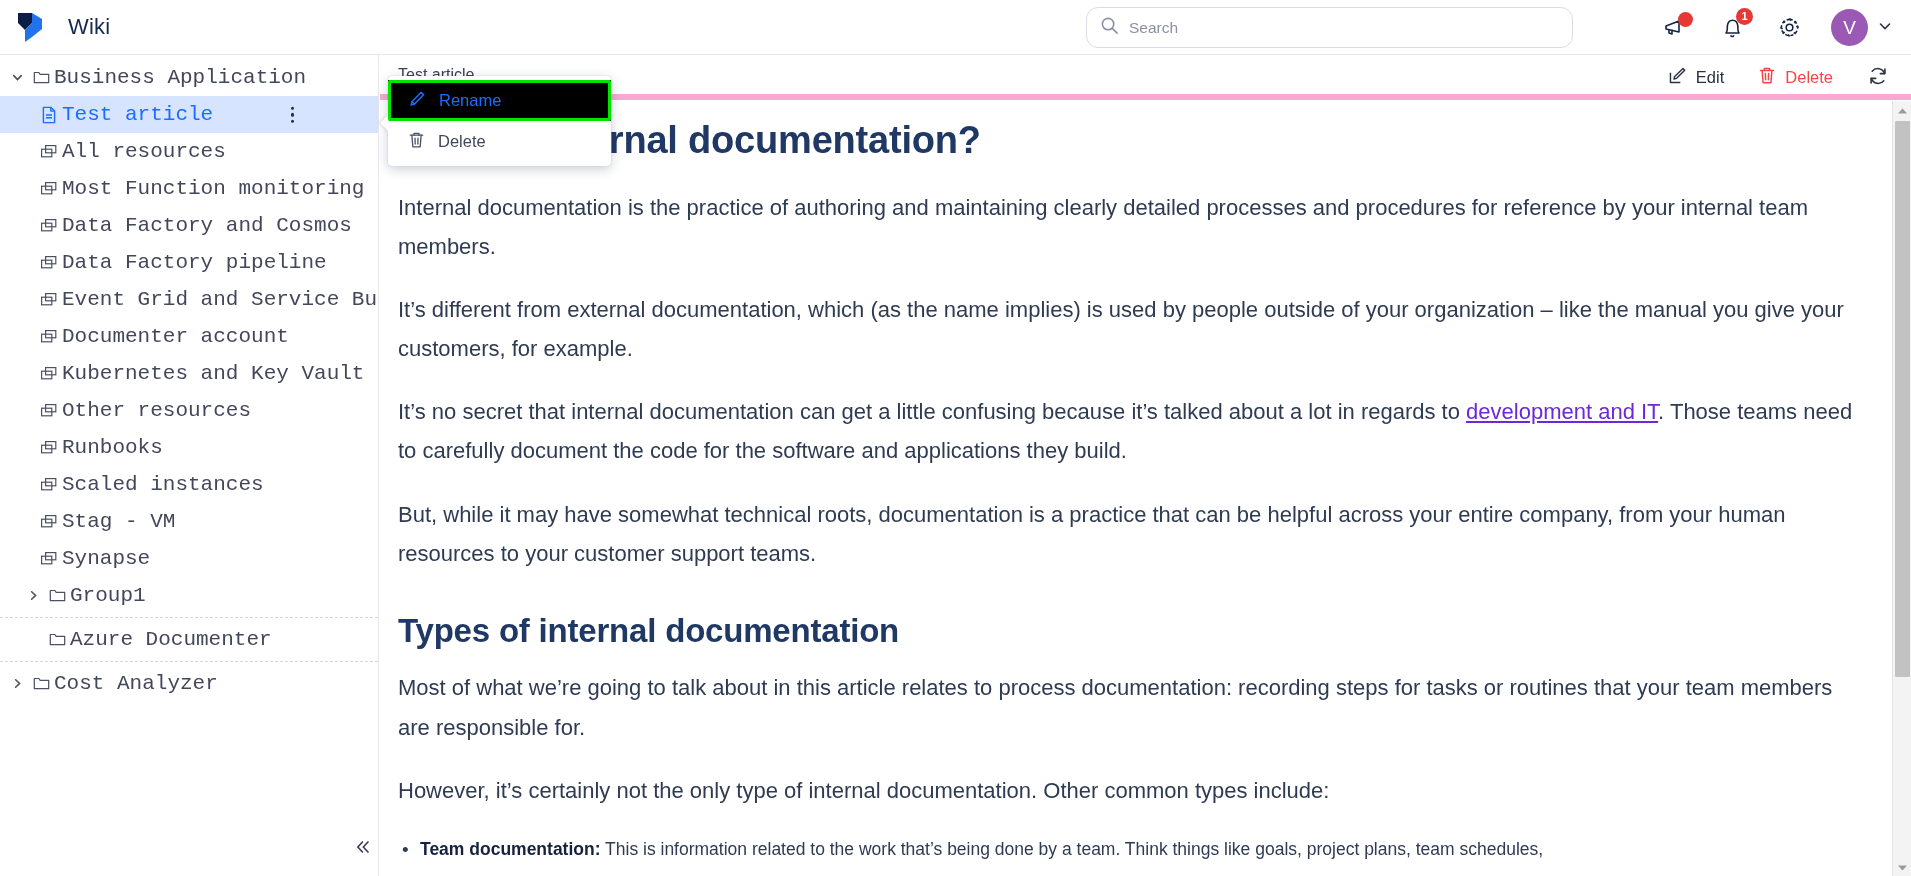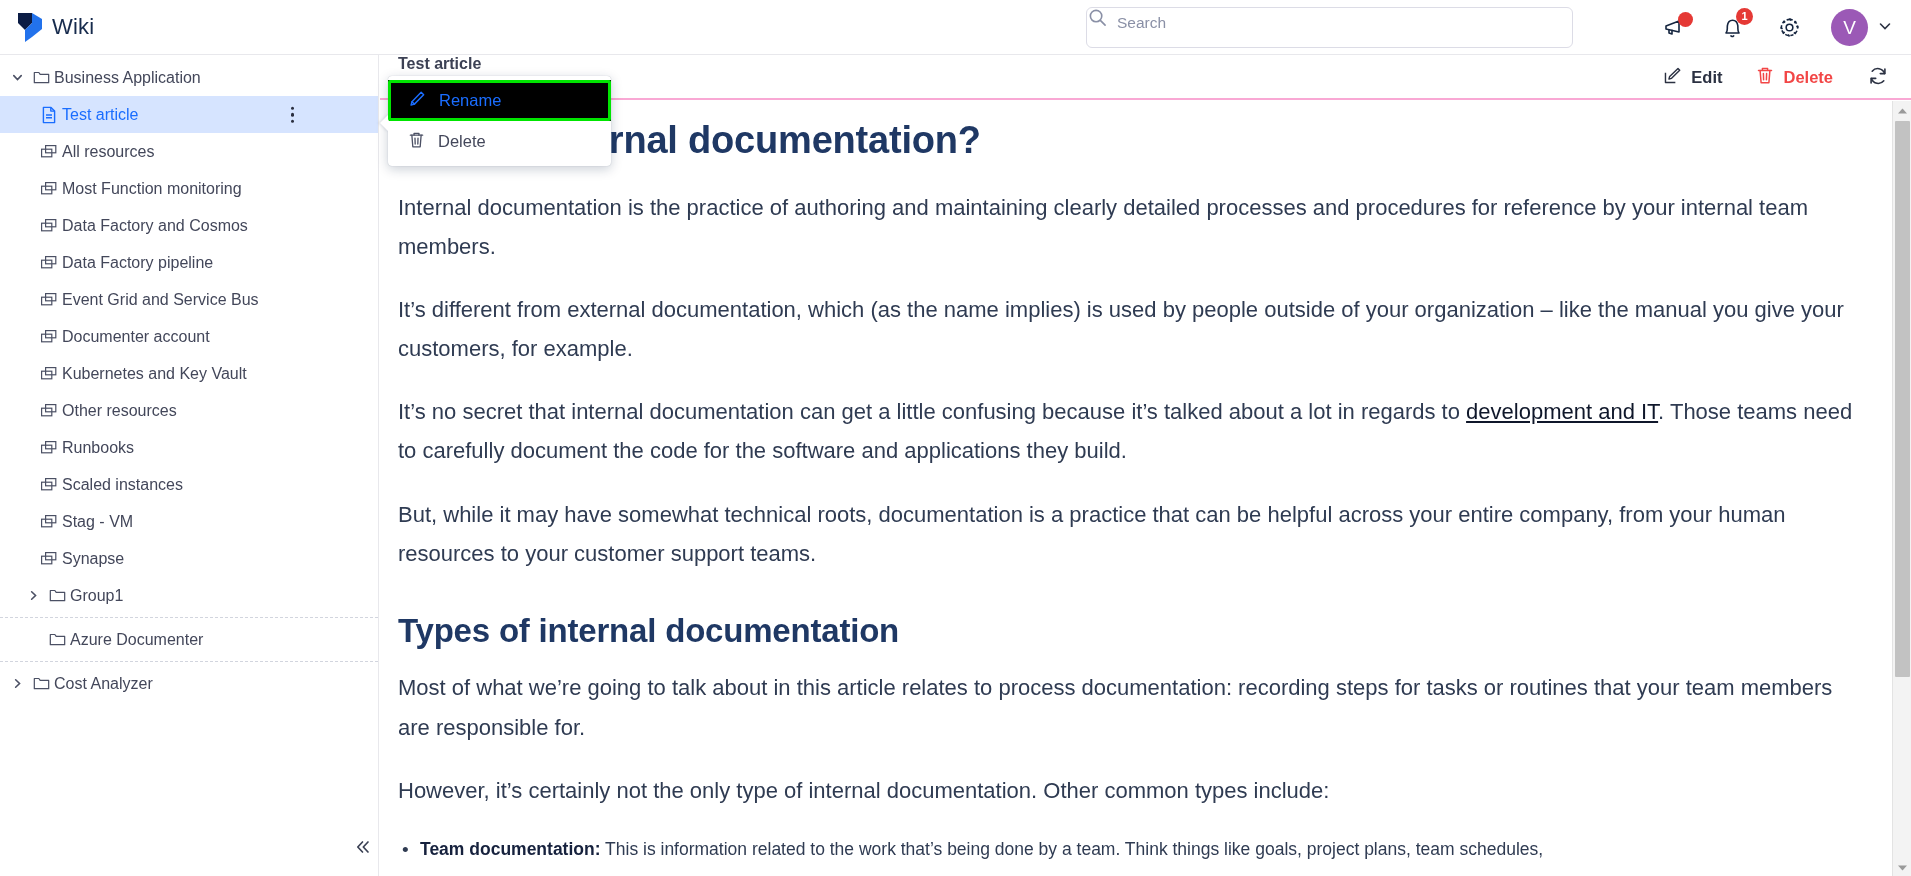--- a/index.html
+++ b/index.html
@@ -11,34 +11,34 @@
   }
 
   
   .topbar {
     position: absolute; top: 0; left: 0;
     width: 1911px; height: 55px;
     background: #ffffff;
     border-bottom: 1px solid #e8e8ec;
     display: flex; align-items: center;
   }
-  .brand { display: flex; align-items: center; padding-left: 14px; gap: 4px; }
+  .brand { display: flex; align-items: center; padding-left: 14px; gap: 20px; }
   .brand-logo { width: 34px; height: 32px; display: block; }
   .brand-title {
     font-size: 22px; color: #172b4d; font-weight: 400; letter-spacing: .2px;
   }
 
   .search-wrap {
     position: absolute; left: 1086px; top: 7px;
     width: 487px; height: 41px;
   }
   .search-box {
     width: 100%; height: 100%;
-    border: 1px solid #dcdce6; border-radius: 6px;
-    display: flex; padding-left: 1px; gap: 10px;
+    border: 1px solid #dcdce6; border-radius: 12px;
+    display: flex; align-items: center; padding-left: 13px; gap: 10px;
     background: #fff;
   }
   .search-input {
     border: none; outline: none; background: transparent;
     font-family: "Liberation Sans", sans-serif;
     font-size: 15.5px; color: #7a8199; width: 400px; height: 30px;
   }
   .search-input::placeholder { color: #8a90a6; }
 
   .header-actions {
@@ -70,22 +70,22 @@
   .sidebar {
     position: absolute; top: 55px; left: 0;
     width: 379px; height: 821px;
     background: #ffffff;
     border-right: 1px solid #e8e8ec;
     overflow: hidden;
   }
   .tree { padding-top: 4px; }
   .row {
     height: 37px; display: flex; align-items: center;
-    font-size: 16px; color: #43475a; cursor: pointer;
-    position: relative; padding-right: 12px;
+    font-size: 21px; color: #43475a; cursor: pointer;
+    position: relative; padding-right: 12px; font-family: Liberation Mono, monospace;
   }
   .row.selected { background: #d6e4ff; color: #1a6dff; }
   .row.selected .row-label { color: #1a6dff; }
   .caret {
     width: 22px; display: flex; align-items: center; justify-content: center;
     font-size: 13px; color: #5d6175; flex: 0 0 auto;
   }
   .caret svg { display: block; }
   .ico { width: 26px; display:flex; align-items:center; justify-content:center; flex: 0 0 auto; }
   .row-label { white-space: nowrap; }
@@ -140,22 +140,22 @@
 
   
   .content {
     position: absolute; top: 55px; left: 380px;
     width: 1531px; height: 821px;
     background: #ffffff;
     overflow: hidden;
   }
   .content-head {
     height: 45px; position: relative;
-    border-bottom: 2px solid #f9a8d4;
-    display: flex; align-items: flex-start; font-weight: bold;
+    border-bottom: 6px solid #f9a8d4;
+    display: flex; align-items: center;
   }
   .doc-crumb {
     padding-left: 18px; font-size: 16px; color: #3c4154;
   }
   .head-actions {
     position: absolute; right: 22px; top: 0; height: 45px;
     display: flex; align-items: center; gap: 34px;
   }
   .head-btn {
     display: flex; align-items: center; gap: 9px;
@@ -172,21 +172,21 @@
     letter-spacing: -0.2px; margin-bottom: 24px; line-height: 1.2;
   }
   h2.art {
     font-size: 33px; color: #1f3864; font-weight: 700;
     letter-spacing: -0.2px; margin: 38px 0 18px 0; line-height: 1.2;
   }
   p.art {
     font-size: 22px; color: #2f3b52; line-height: 1.78;
     margin-bottom: 24px; max-width: 1470px;
   }
-  a.art-link { color: #0f172a; text-decoration: underline; }
+  a.art-link { color: #6d28d9; text-decoration: underline; }
   ul.art { list-style: none; margin: 0; padding: 0; }
   li.art {
     font-size: 17.5px; color: #2f3b52; line-height: 1.78;
     position: relative; padding-left: 22px;
   }
   li.art::before {
     content: "\2022"; position: absolute; left: 4px; top: -1px;
     font-size: 19px; color: #2f3b52;
   }
   li.art b { color: #16213d; font-weight: 700; }

